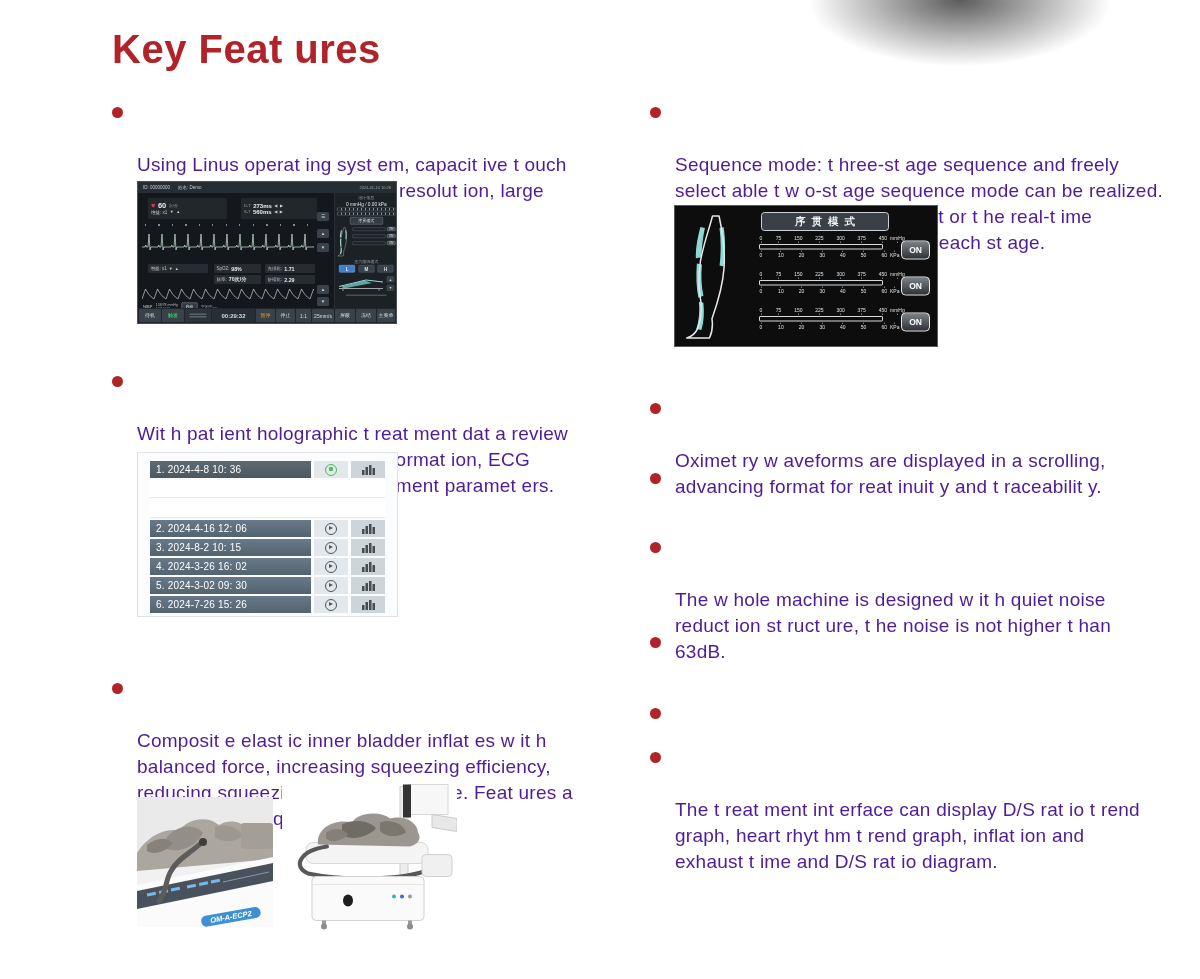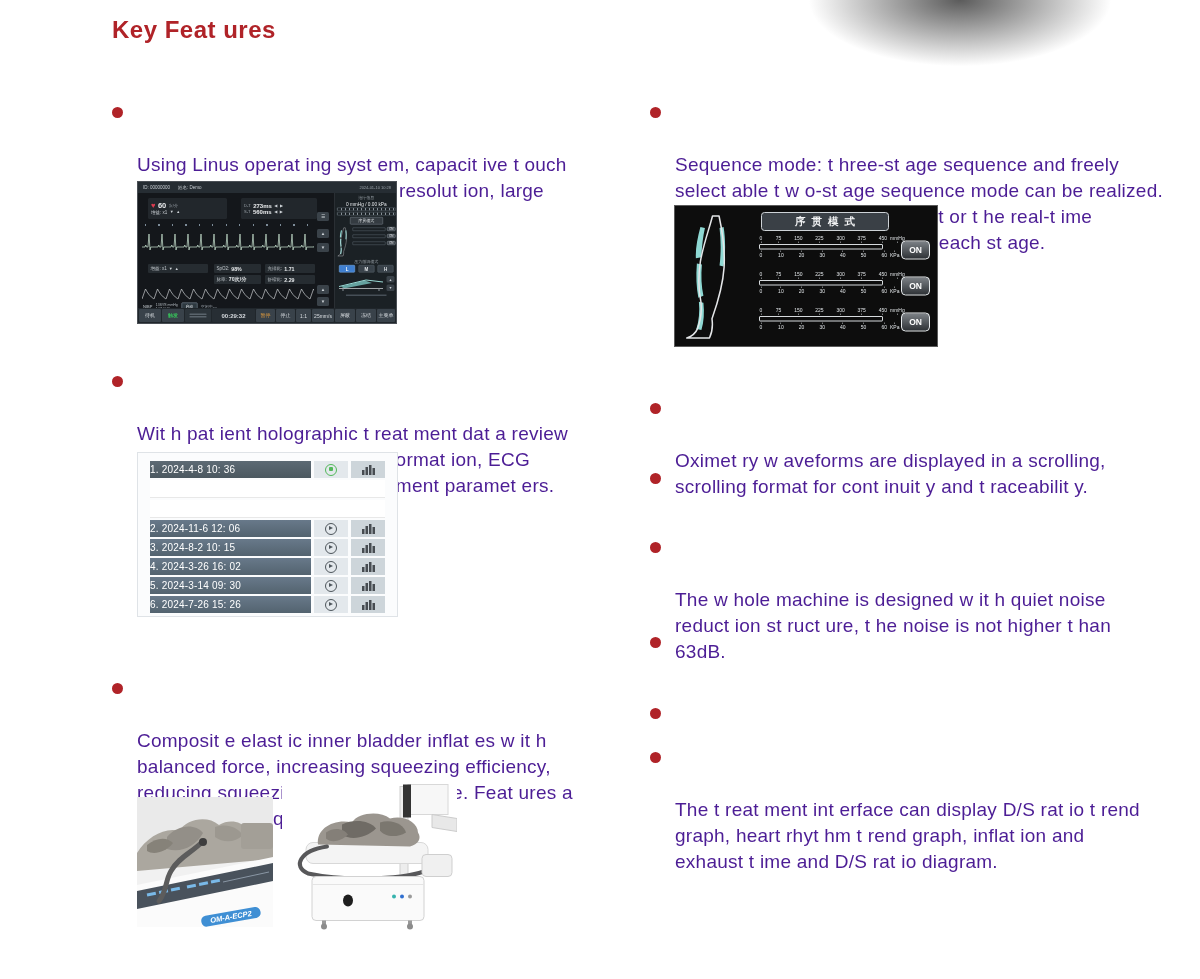--- a/index.html
+++ b/index.html
@@ -3,21 +3,21 @@
 <meta charset="utf-8">
 <style>
   html,body{margin:0;padding:0}
   body{width:1200px;height:979px;position:relative;background:#fff;overflow:hidden;
        font-family:"Liberation Sans","DejaVu Sans",sans-serif;}
 
   
   .blob{position:absolute;left:750px;top:-92px;width:420px;height:184px;border-radius:50%;
         background:radial-gradient(closest-side,rgba(45,45,45,.78),rgba(45,45,45,0) 72%);pointer-events:none}
 
-  .page-title{position:absolute;left:112px;top:0px;font-size:24px;font-weight:bold;color:#b02328;letter-spacing:.5px}
+  .page-title{position:absolute;left:112px;top:0px;font-size:40px;font-weight:bold;color:#b02328;letter-spacing:.5px}
 
   .feature{position:absolute;color:#4c1d95;font-size:19px;line-height:26px;letter-spacing:.25px;
            white-space:pre-line;padding-left:25px}
   .feature .dot{position:absolute;left:0;top:7px;width:11px;height:11px;border-radius:50%;background:#b02328}
   .col-l{left:112px;width:500px}
   .col-r{left:650px;width:545px}
 
   
   #img-monitor{position:absolute;left:137px;top:181px;width:260px;height:143px}
   .mon{width:520px;height:286px;transform:scale(.5);transform-origin:0 0;position:relative;
@@ -74,21 +74,21 @@
   .bed-row{display:flex;gap:3px;margin-top:4px;align-items:center}
   .updown{display:flex;flex-direction:column;gap:4px}
   .updown .chip-arrow{position:static;width:16px;height:13px;font-size:7px}
   .caption-bar{width:70%;height:3px;background:#464f57;margin:4px auto 0}
 
   
   #img-records{position:absolute;left:137px;top:452px;width:261px;height:165px;background:#fbfcfd;
                border:1px solid #dfe3e7;box-sizing:border-box;padding:8px 12px}
   .rec-row{display:flex;height:17px;margin-bottom:2px;gap:3px;font-size:10px}
   .rec-date{flex:1;background:linear-gradient(#68798a,#53636f);color:#fff;display:flex;align-items:center;
-            letter-spacing:.2px}
+            padding-left:6px;letter-spacing:.2px}
   .rec-row.first .rec-date{background:linear-gradient(#5d6a74,#4b5860)}
   .rec-gap{height:17px;margin-bottom:2px;border-bottom:1px solid #e8e8e8;background:#fff}
   .cell{width:34px;display:flex;align-items:center;justify-content:center}
   .cell.play{background:#e3e8ec}
   .cell.chart{background:#cdd5da}
   .icon-play{width:12px;height:12px;border:1.5px solid #4e565c;border-radius:50%;position:relative;box-sizing:border-box}
   .icon-play::after{content:"";position:absolute;left:3px;top:2px;border-left:4px solid #4e565c;
                     border-top:2.5px solid transparent;border-bottom:2.5px solid transparent}
   .icon-rec{width:12px;height:12px;border:1.5px solid #52b85a;border-radius:50%;position:relative;box-sizing:border-box}
   .icon-rec::after{content:"";position:absolute;left:2.5px;top:2.5px;width:4px;height:4px;border-radius:1px;background:#52b85a}
@@ -317,21 +317,21 @@
         <rect x="1" y="6" width="2.5" height="5" fill="#474c51"></rect>
           <rect x="4.5" y="3" width="2.5" height="8" fill="#474c51"></rect>
         <rect x="8" y="1" width="2.5" height="10" fill="#474c51"></rect>
           <rect x="11.5" y="4" width="2.5" height="7" fill="#474c51"></rect>
       </svg>
     </div>
   </div>
   <div class="rec-gap"></div>
   <div class="rec-gap"></div>
   <div class="rec-row">
-    <div class="rec-date">2. 2024-11-6 12: 06</div>
+    <div class="rec-date">2. 2024-4-16 12: 06</div>
     <div class="cell play">
         <span class="icon-play"></span>
       </div>
     <div class="cell chart">
         <svg width="14" height="12">
           <rect x="1" y="6" width="2.5" height="5" fill="#474c51"></rect>
           <rect x="4.5" y="3" width="2.5" height="8" fill="#474c51"></rect>
           <rect x="8" y="1" width="2.5" height="10" fill="#474c51"></rect>
           <rect x="11.5" y="4" width="2.5" height="7" fill="#474c51"></rect>
         </svg>
@@ -359,21 +359,21 @@
     <div class="cell chart">
         <svg width="14" height="12">
           <rect x="1" y="6" width="2.5" height="5" fill="#474c51"></rect>
           <rect x="4.5" y="3" width="2.5" height="8" fill="#474c51"></rect>
           <rect x="8" y="1" width="2.5" height="10" fill="#474c51"></rect>
           <rect x="11.5" y="4" width="2.5" height="7" fill="#474c51"></rect>
         </svg>
       </div>
   </div>
   <div class="rec-row">
-    <div class="rec-date">5. 2024-3-14 09: 30</div>
+    <div class="rec-date">5. 2024-3-02 09: 30</div>
     <div class="cell play">
         <span class="icon-play"></span>
       </div>
     <div class="cell chart">
         <svg width="14" height="12">
           <rect x="1" y="6" width="2.5" height="5" fill="#474c51"></rect>
           <rect x="4.5" y="3" width="2.5" height="8" fill="#474c51"></rect>
           <rect x="8" y="1" width="2.5" height="10" fill="#474c51"></rect>
           <rect x="11.5" y="4" width="2.5" height="7" fill="#474c51"></rect>
         </svg>
@@ -542,21 +542,21 @@
         </div>
         <div class="seq-on">ON</div>
       </div>
     </div>
   </div>
 </div>
 
 <div class="feature col-r" style="top:396px">
   <span class="dot"></span>
   <span>Oximet ry w aveforms are displayed in a scrolling,
-scrolling format for cont inuit y and t raceabilit y.</span>
+advancing format for reat inuit y and t raceabilit y.</span>
 </div>
 <div class="feature col-r" style="top:466px">
   <span class="dot"></span>
 </div>
 <div class="feature col-r" style="top:535px">
   <span class="dot"></span>
   <span>The w hole machine is designed w it h quiet noise
 reduct ion st ruct ure, t he noise is not higher t han
 63dB.</span>
 </div>

